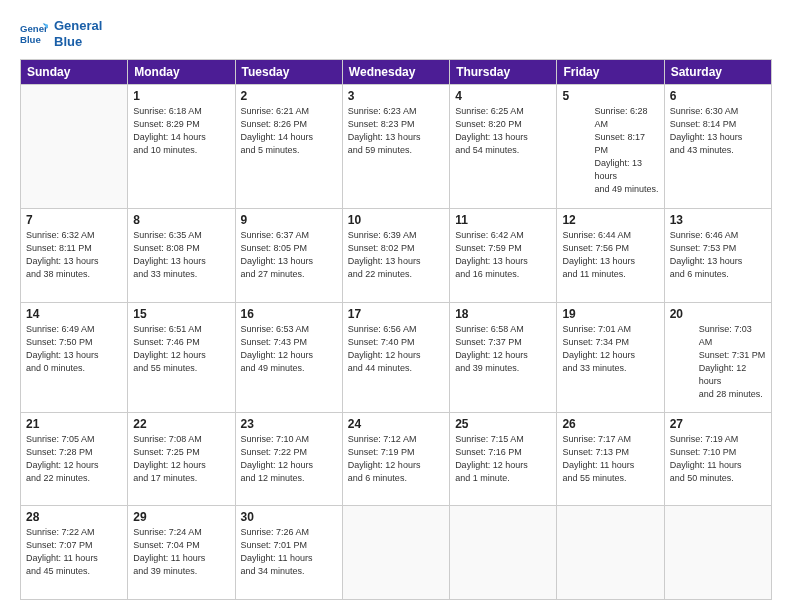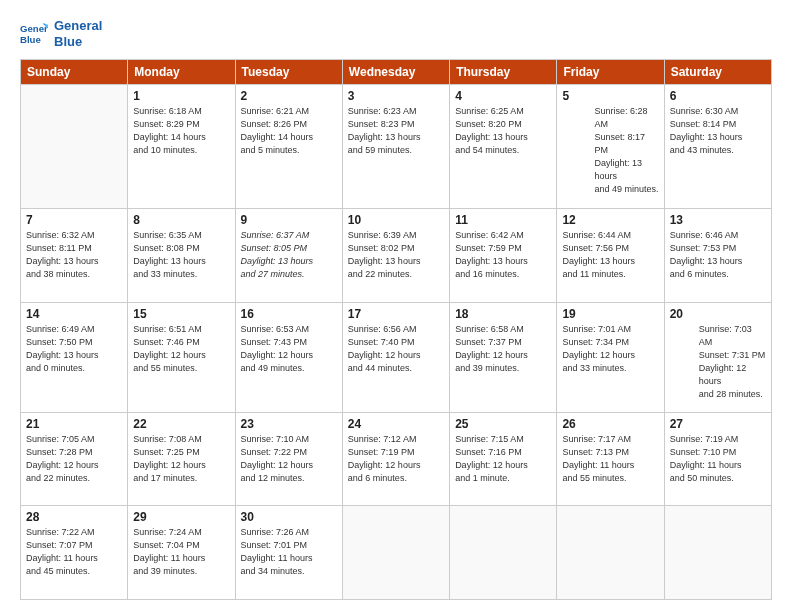--- a/index.html
+++ b/index.html
@@ -44,21 +44,21 @@
     .subtitle {
       font-size: 14px;
       color: #444;
     }
     .calendar {
       width: 100%;
       border-collapse: collapse;
       flex: 1;
     }
     .calendar th {
-      background-color: #c2410c;
+      background-color: #4c1d95;
       color: #fff;
       font-size: 12px;
       font-weight: bold;
       padding: 5px 6px;
       text-align: left;
       border: 1px solid #ccc;
     }
     .calendar td {
       vertical-align: top;
       border: 1px solid #ccc;
@@ -172,21 +172,21 @@
           </td>
           <td>
             <div class="day-num">8</div>
             <div class="day-detail" style="white-space: pre-line;">Sunrise: 6:35 AM
 Sunset: 8:08 PM
 Daylight: 13 hours
 and 33 minutes.</div>
           </td>
           <td>
             <div class="day-num">9</div>
-            <div class="day-detail" style="white-space: pre-line; font-style: italic;">Sunrise: 6:37 AM
+            <div class="day-detail" style="white-space: pre-line;">Sunrise: 6:37 AM
 Sunset: 8:05 PM
 Daylight: 13 hours
 and 27 minutes.</div>
           </td>
           <td>
             <div class="day-num">10</div>
             <div class="day-detail" style="white-space: pre-line;">Sunrise: 6:39 AM
 Sunset: 8:02 PM
 Daylight: 13 hours
 and 22 minutes.</div>

